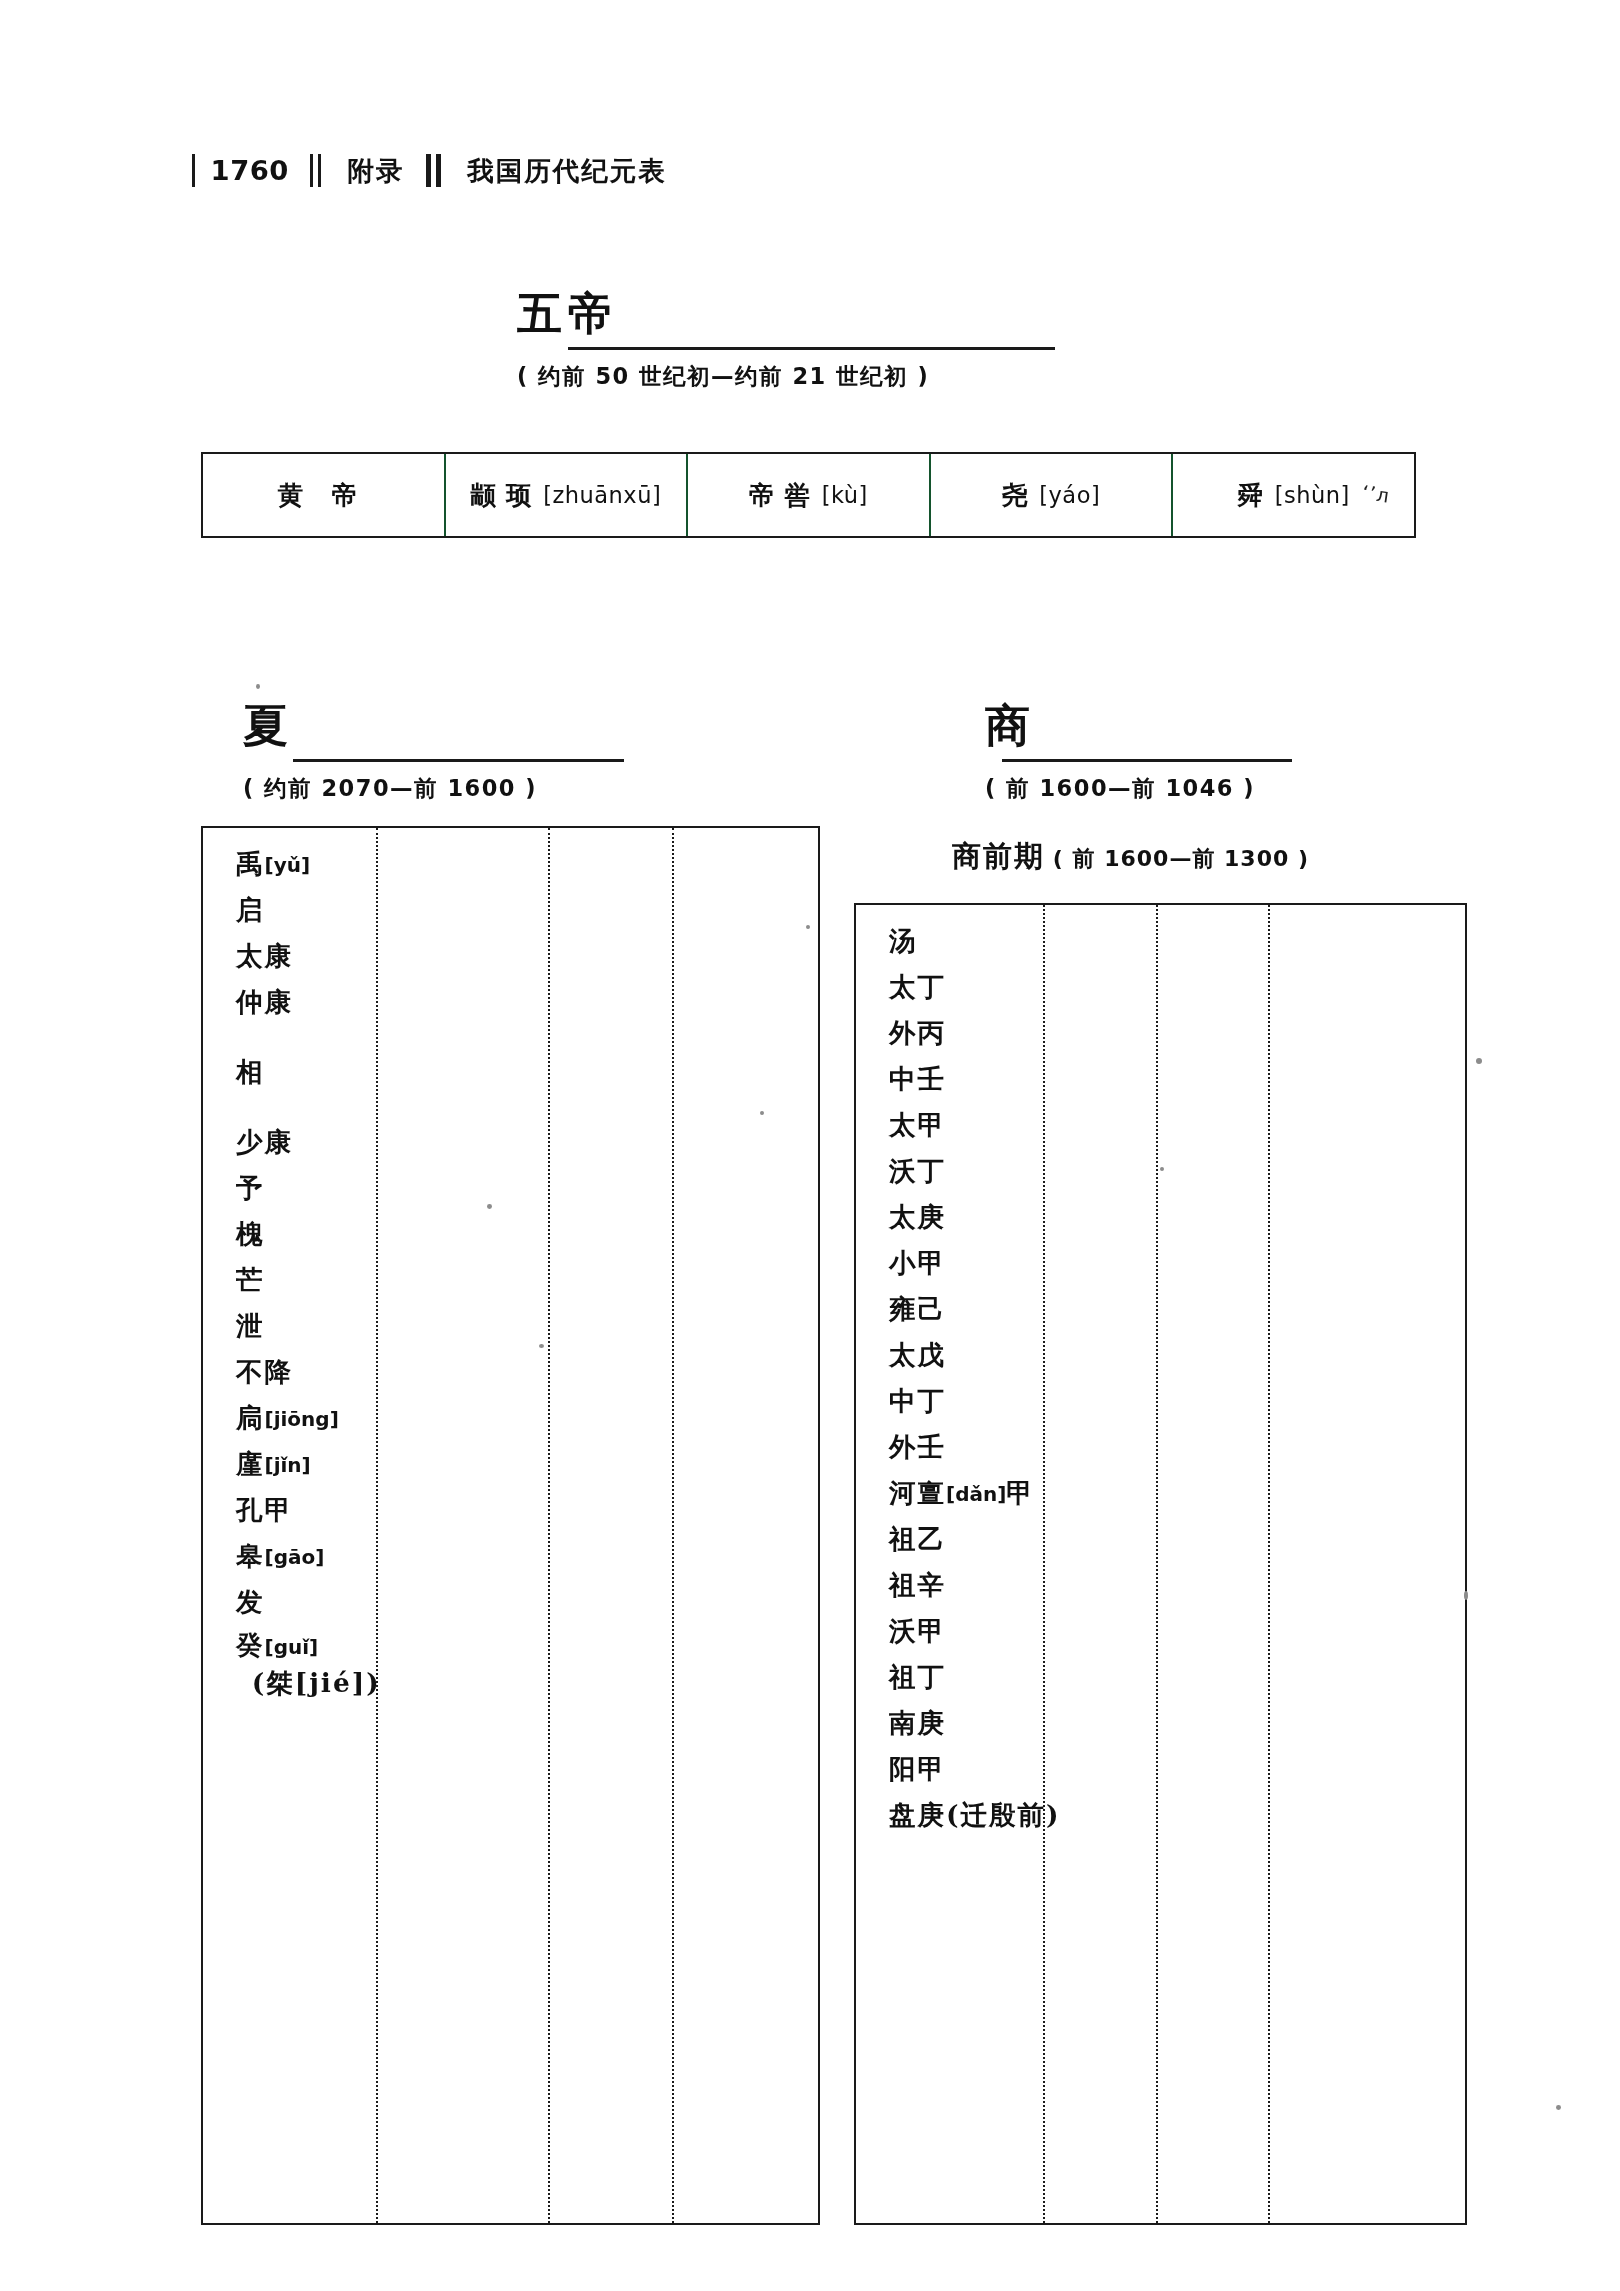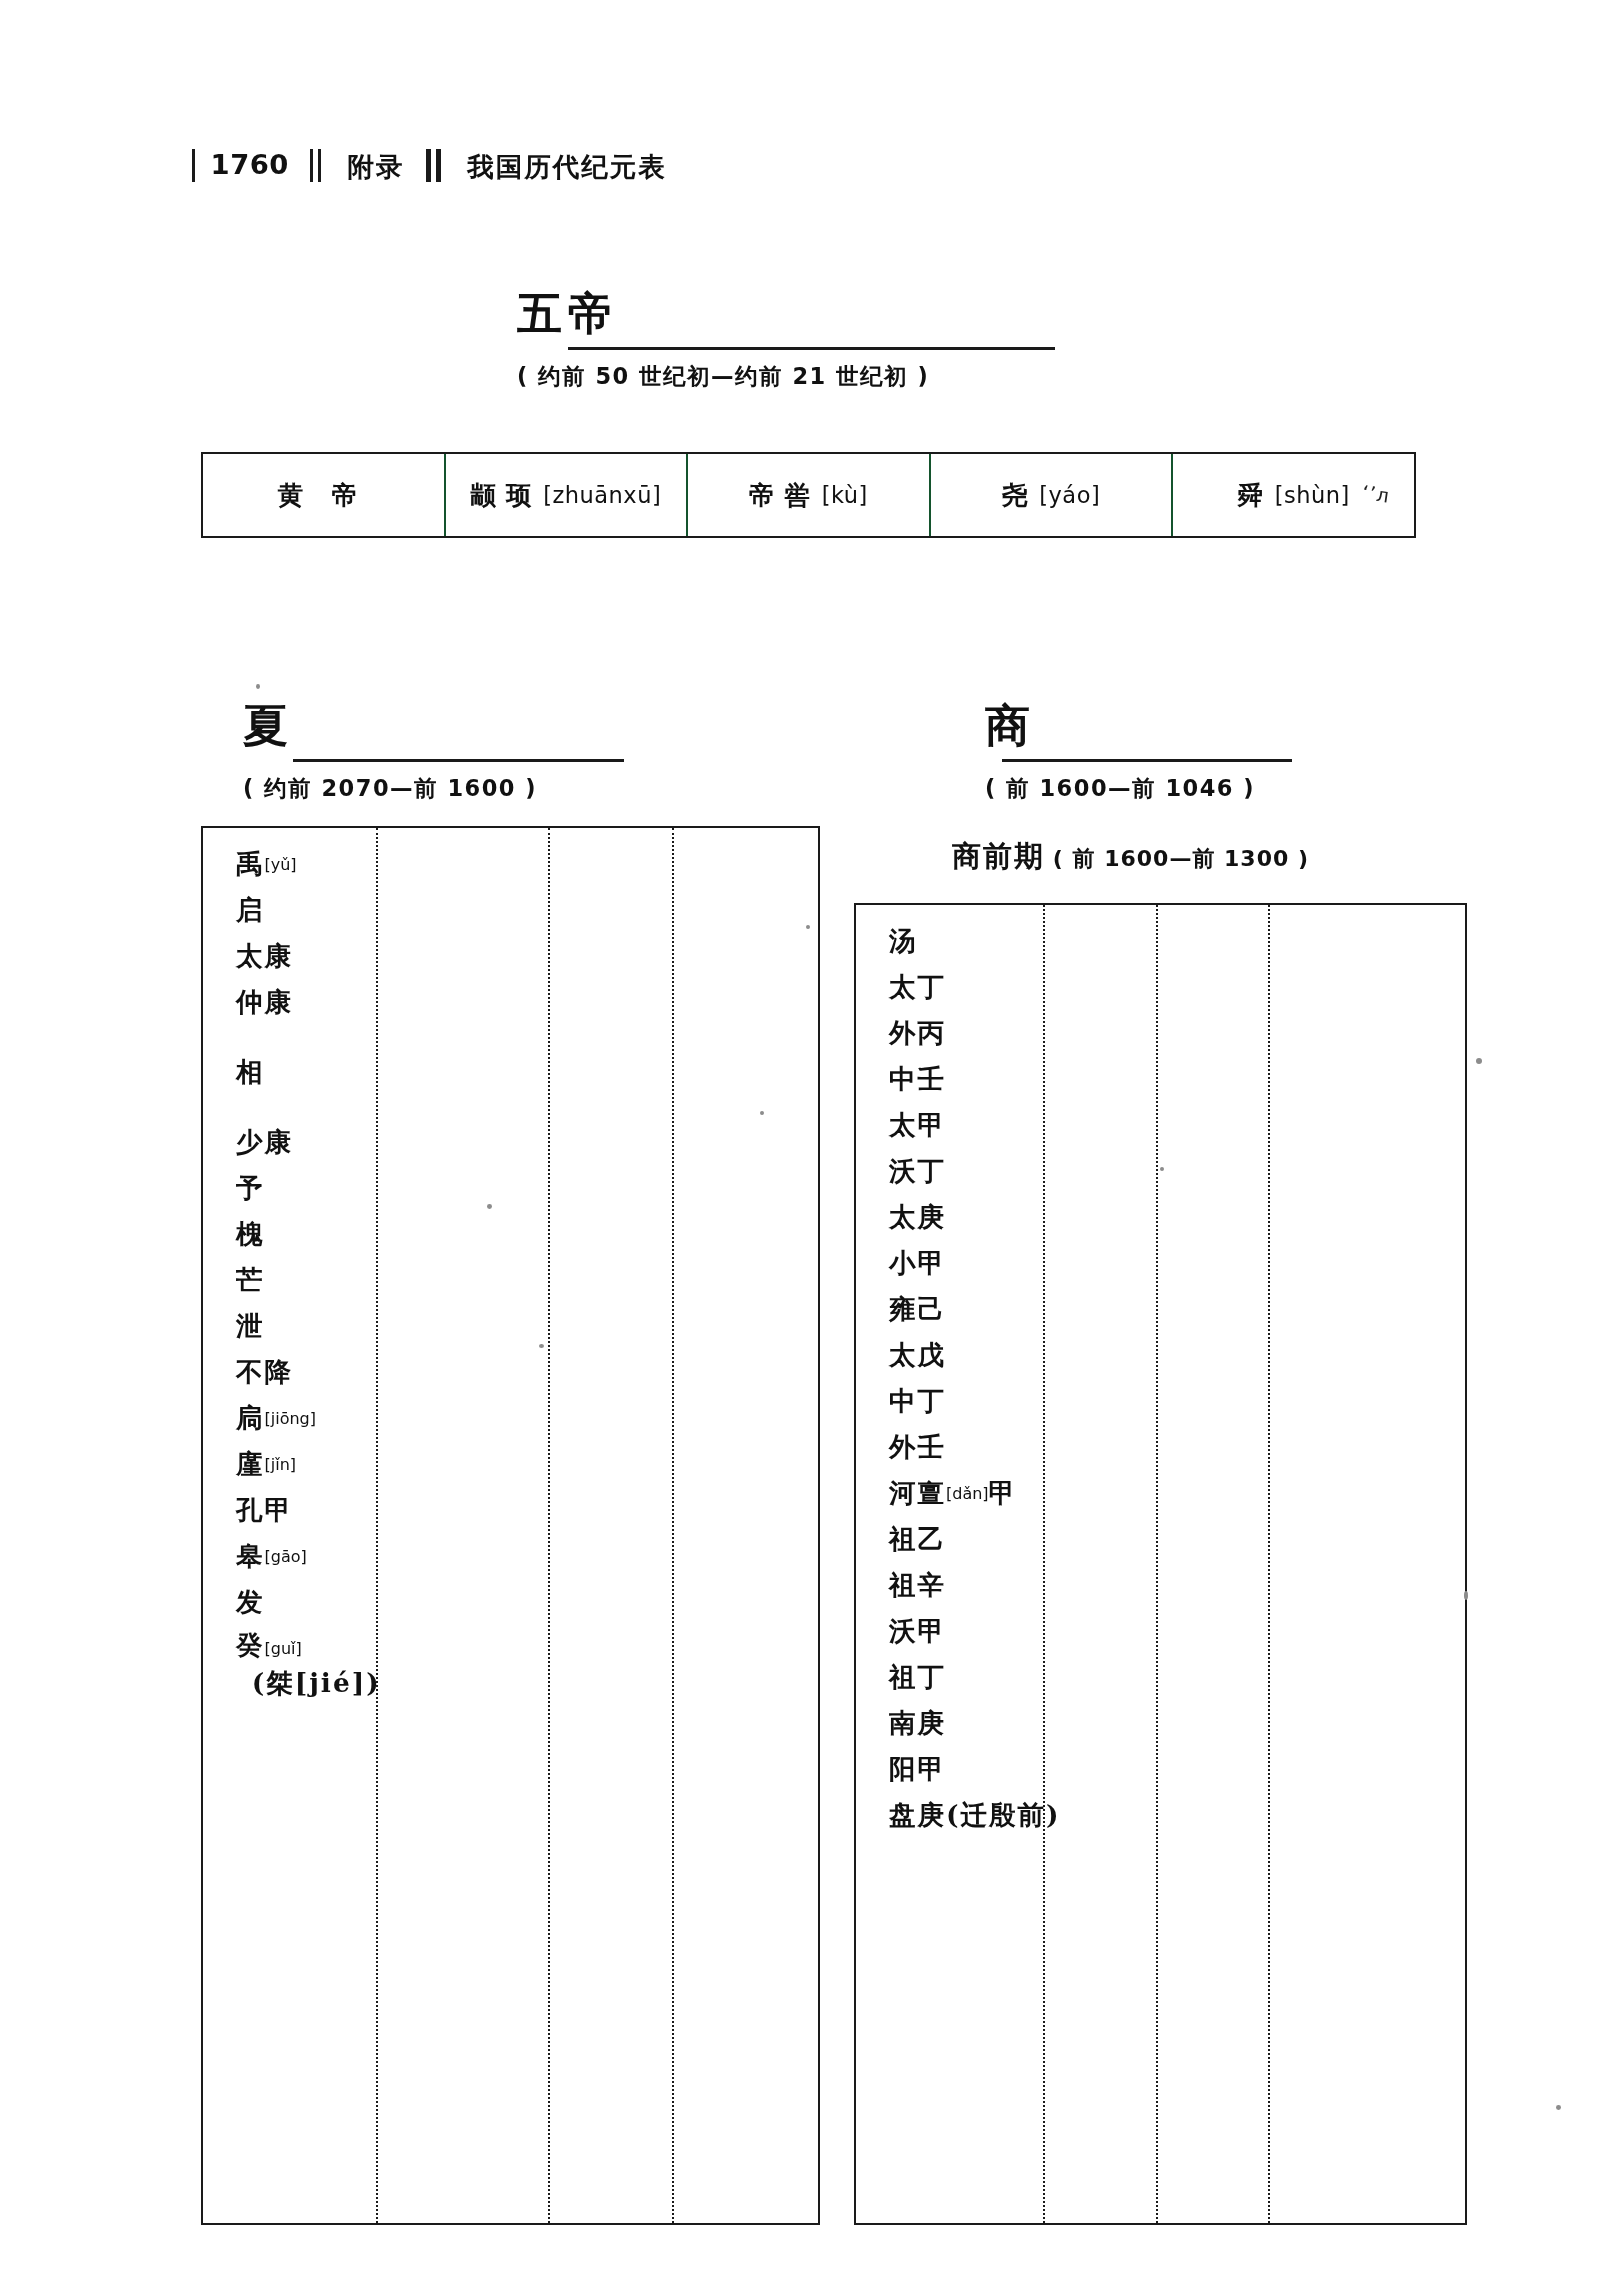--- a/index.html
+++ b/index.html
@@ -15,21 +15,21 @@
     color: #111111;
     overflow: hidden;
   }
 
   
   .page-header {
     position: absolute;
     left: 192px;
     top: 149px;
     display: flex;
-    align-items: flex-start;
+    align-items: center;
     height: 43px;
   }
   .hdr-rule-thin {
     width: 2.9px;
     height: 33px;
     background: #1a1a1a;
     margin-right: 15.7px;
   }
   .hdr-pageno {
     font-size: 27.4px;
@@ -192,22 +192,22 @@
     align-items: center;
     white-space: nowrap;
   }
   .ruler-item .han {
     font-family: "DejaVu Serif", "Liberation Serif", serif;
     font-weight: bold;
     letter-spacing: 2px;
   }
   .ruler-item .py {
     font-family: "DejaVu Sans", "Liberation Sans", sans-serif;
-    font-size: 16px;
-    font-weight: normal;
+    font-size: 20px;
+    font-weight: bold;
     letter-spacing: 0;
   }
   .ruler-item.gap { height: 94px; }
   .ruler-item.two-line {
     display: block;
     height: 90px;
     line-height: 1.45;
   }
   .ruler-item.two-line .l2 { padding-left: 15.7px; }
 

